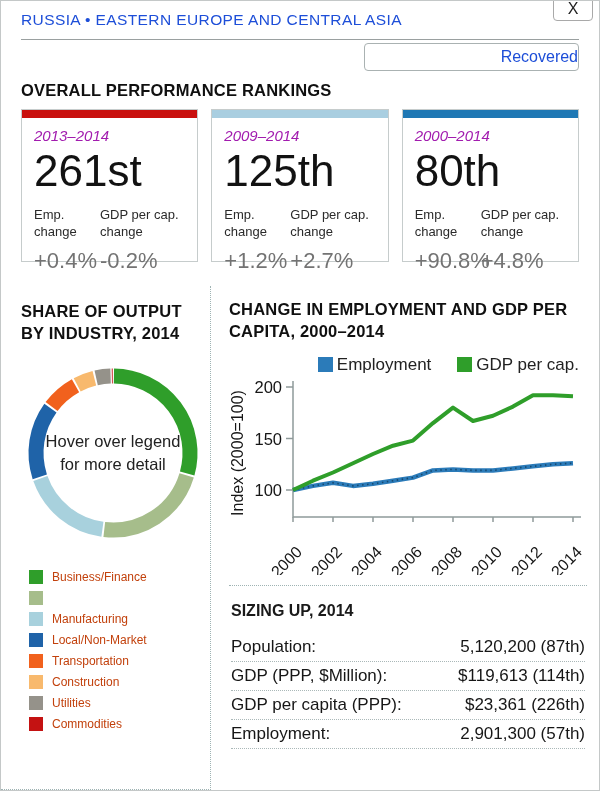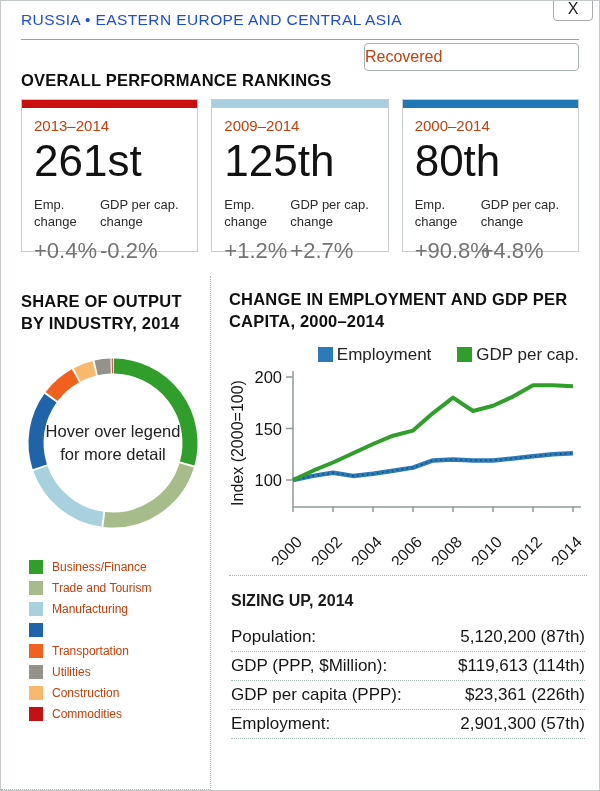--- a/index.html
+++ b/index.html
@@ -18,33 +18,33 @@
     font-size:16px; color:#222; display:flex; align-items:flex-end;
     justify-content:center; padding-bottom:2px; cursor:pointer; z-index:5;
     font-family:"Liberation Sans", sans-serif;
   }
   .title { font-size:33px; font-weight:400; color:#1d1d1d; letter-spacing:-0.5px; margin:4px 0 5px; }
   .subtitle { font-size:15.5px; color:#1d4ed8; letter-spacing:0.4px; margin-bottom:10px; }
   .rule { border:none; border-top:1px solid #9aa0a0; }
   .status-row { display:flex; justify-content:flex-end; }
   .status-btn {
     width:215px; height:28px; margin-top:3px; background:#fff;
-    border:1px solid #aab2b2; border-radius:4px; font-size:16px; color:#c2410c;
-    text-align:left; line-height:26px; cursor:pointer;
+    border:1px solid #aab2b2; border-radius:4px; font-size:16px; color:#1d4ed8;
+    text-align:right; line-height:26px; cursor:pointer;
     font-family:"Liberation Sans", sans-serif;
   }
   
-  .rankings { padding:0 20px; }
+  .rankings { padding:0 20px; margin-top:10px; }
   .sec-heading { font-size:16.5px; font-weight:700; color:#101010; letter-spacing:0.2px; }
   .rankings .sec-heading { margin-bottom:9px; }
   .cards { display:flex; gap:13px; }
   .card { flex:1; border:1px solid #c6cccc; height:153px; background:#fff; }
   .card-bar { height:8px; width:100%; }
   .card-body { padding:9px 12px 0 12px; }
-  .period { font-size:15px; color:#c2410c; }
+  .period { font-size:15px; color:#a21caf;font-style:italic; }
   .rank { font-size:44px; color:#121212; line-height:1.08; margin-top:3px; }
   .cols { display:flex; margin-top:11px; }
   .col1 { width:66px; }
   .col2 { flex:1; }
   .col-label { font-size:13px; color:#2b2b2b; line-height:1.35; white-space:pre-line; }
   .col-value { font-size:22px; color:#737373; margin-top:7px; }
   
   .columns { display:flex; flex:1; min-height:0; margin-top:24px; }
   .left {
     width:210px; flex:none; padding:2px 10px 0 20px;
@@ -194,40 +194,40 @@
         <div class="center-note">Hover over legend
 for more detail</div>
       </div>
       <ul class="legend">
         <li>
           <span class="sw" style="background: rgb(47, 158, 42);"></span>
           <span>Business/Finance</span>
           </li>
         <li>
           <span class="sw" style="background: rgb(166, 189, 139);"></span>
-          <span>Trade and Tourism</span>
           </li>
         <li>
           <span class="sw" style="background: rgb(168, 209, 221);"></span>
           <span>Manufacturing</span>
           </li>
         <li>
           <span class="sw" style="background: rgb(31, 99, 168);"></span>
+          <span>Local/Non-Market</span>
           </li>
         <li>
           <span class="sw" style="background: rgb(241, 97, 29);"></span>
           <span>Transportation</span>
           </li>
         <li>
+          <span class="sw" style="background: rgb(248, 185, 109);"></span>
+          <span>Construction</span>
+          </li>
+        <li>
           <span class="sw" style="background: rgb(149, 146, 138);"></span>
           <span>Utilities</span>
-          </li>
-        <li>
-          <span class="sw" style="background: rgb(248, 185, 109);"></span>
-          <span>Construction</span>
           </li>
         <li>
           <span class="sw" style="background: rgb(196, 18, 18);"></span>
           <span>Commodities</span>
           </li>
       </ul>
     </div>
 
     <div class="right">
       <div class="sec-heading">CHANGE IN EMPLOYMENT AND GDP PER CAPITA, 2000–2014</div>

